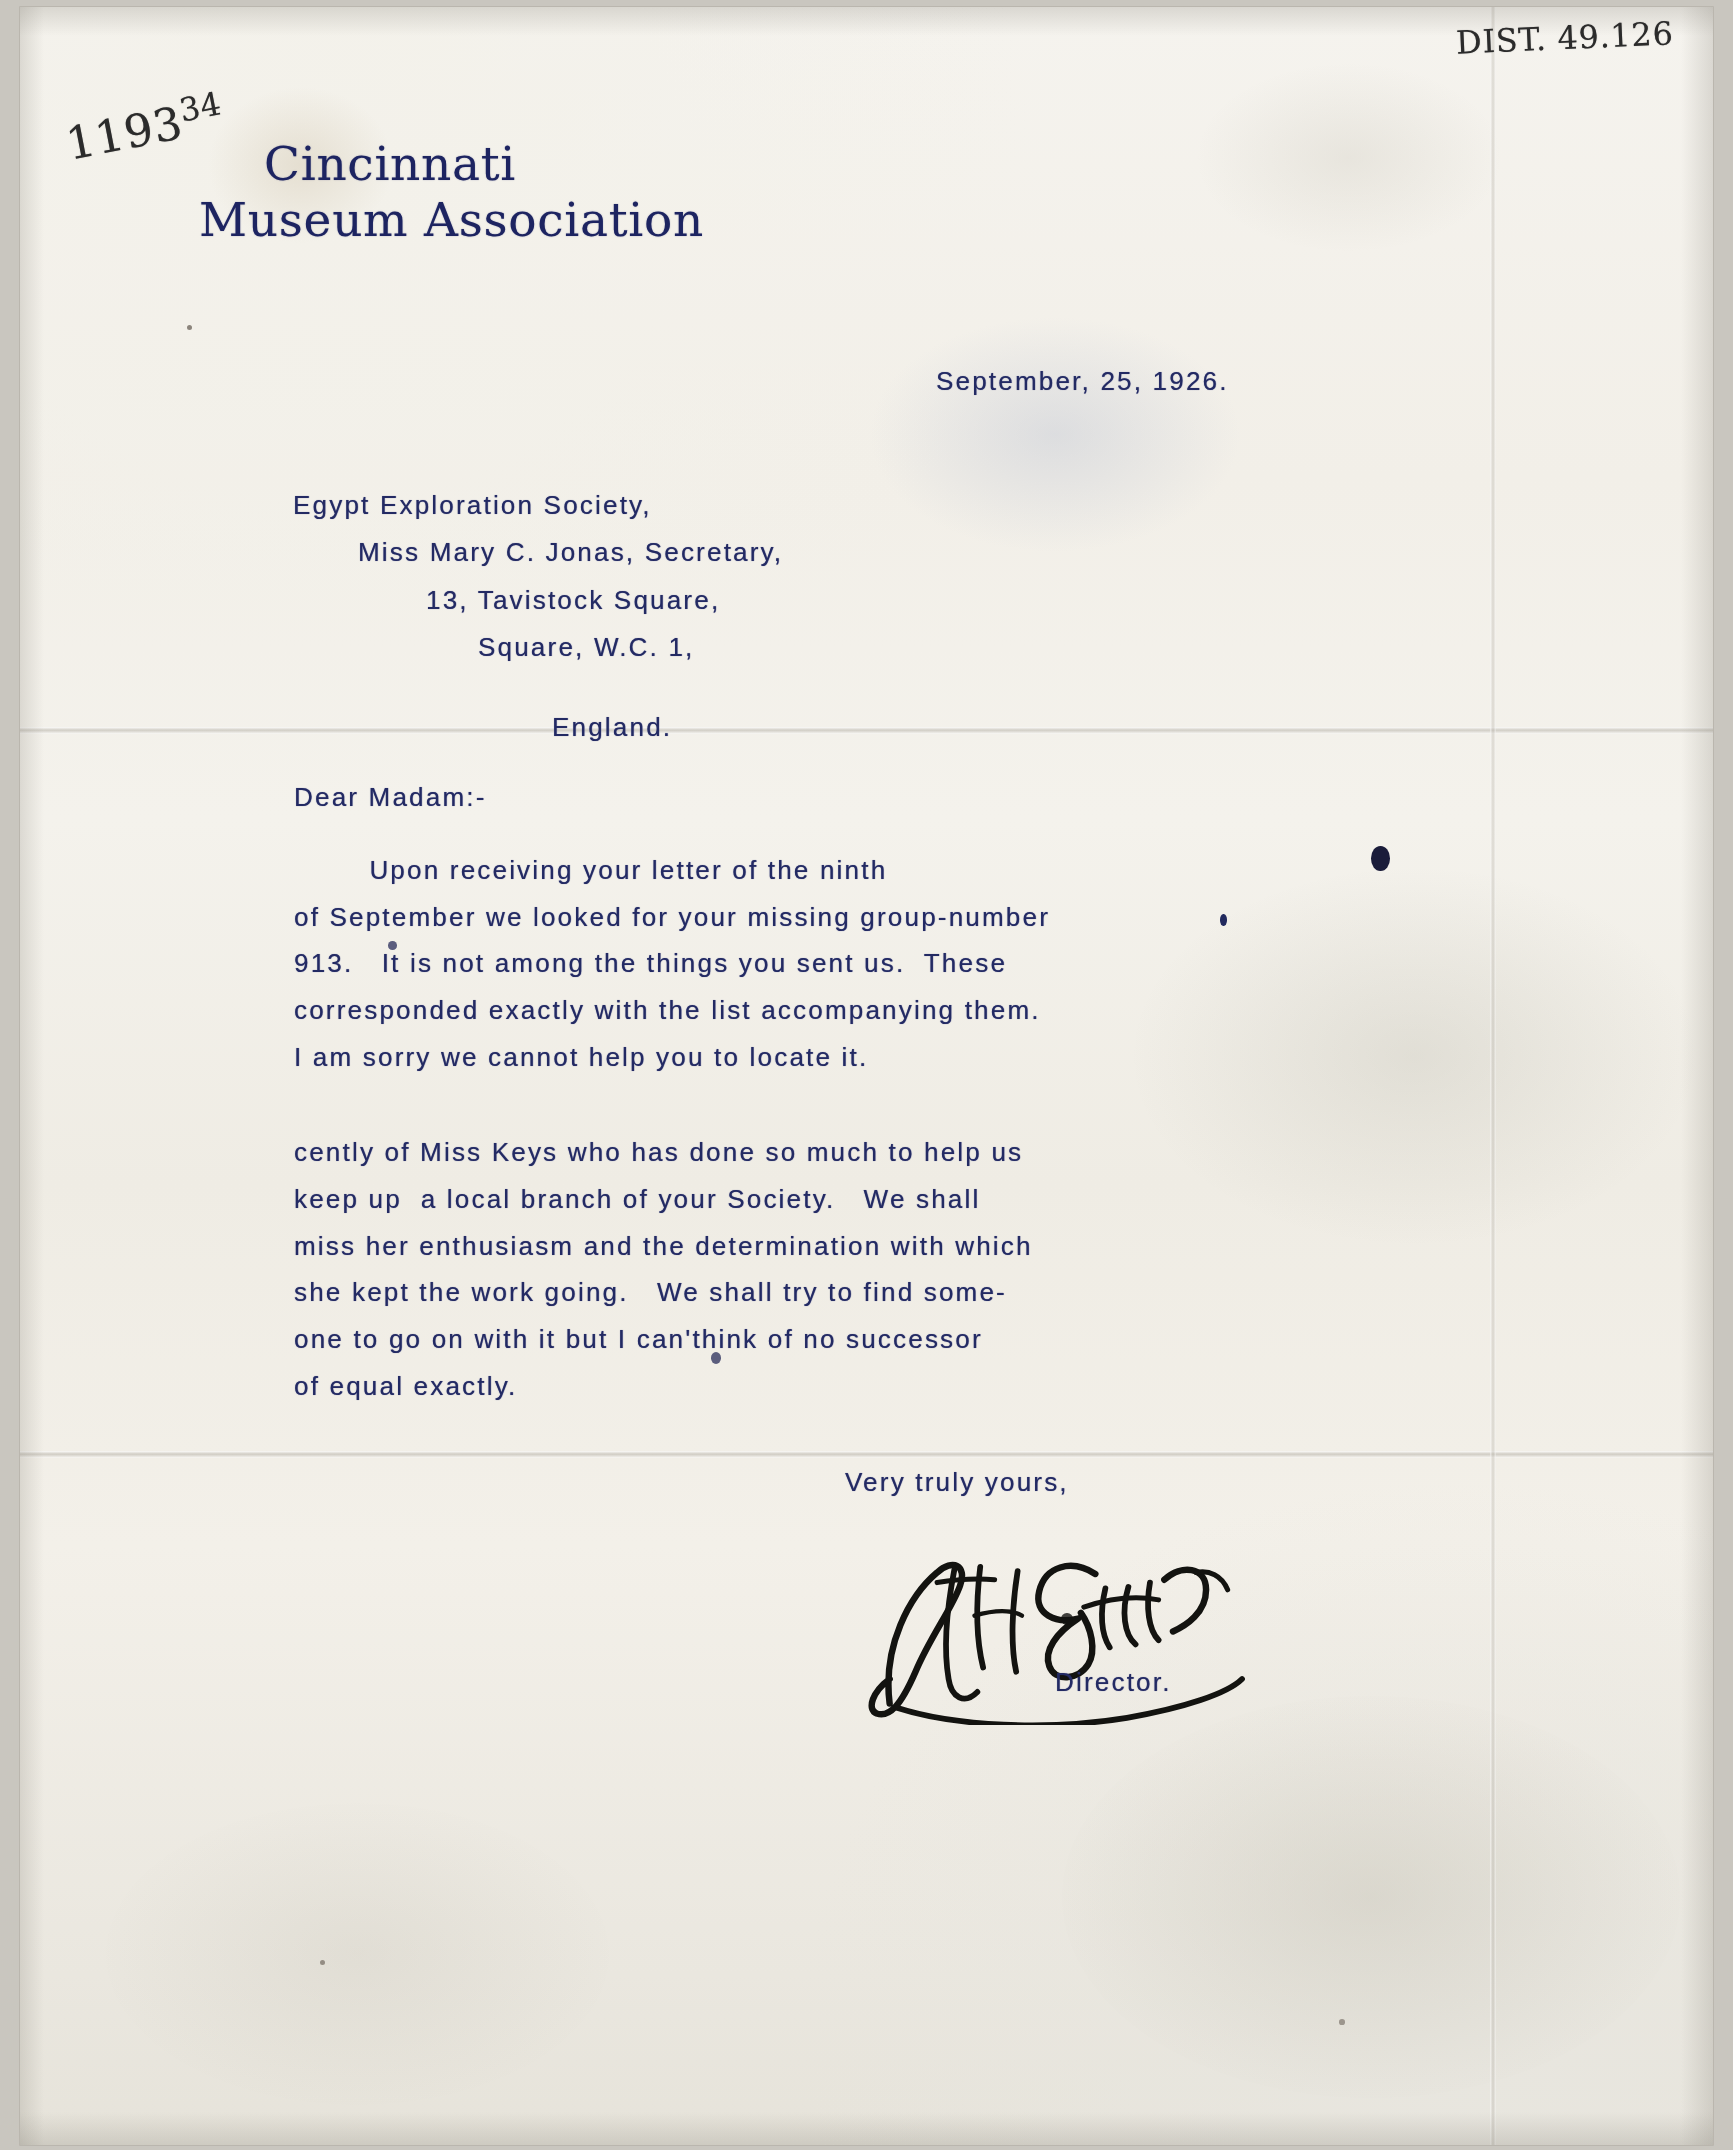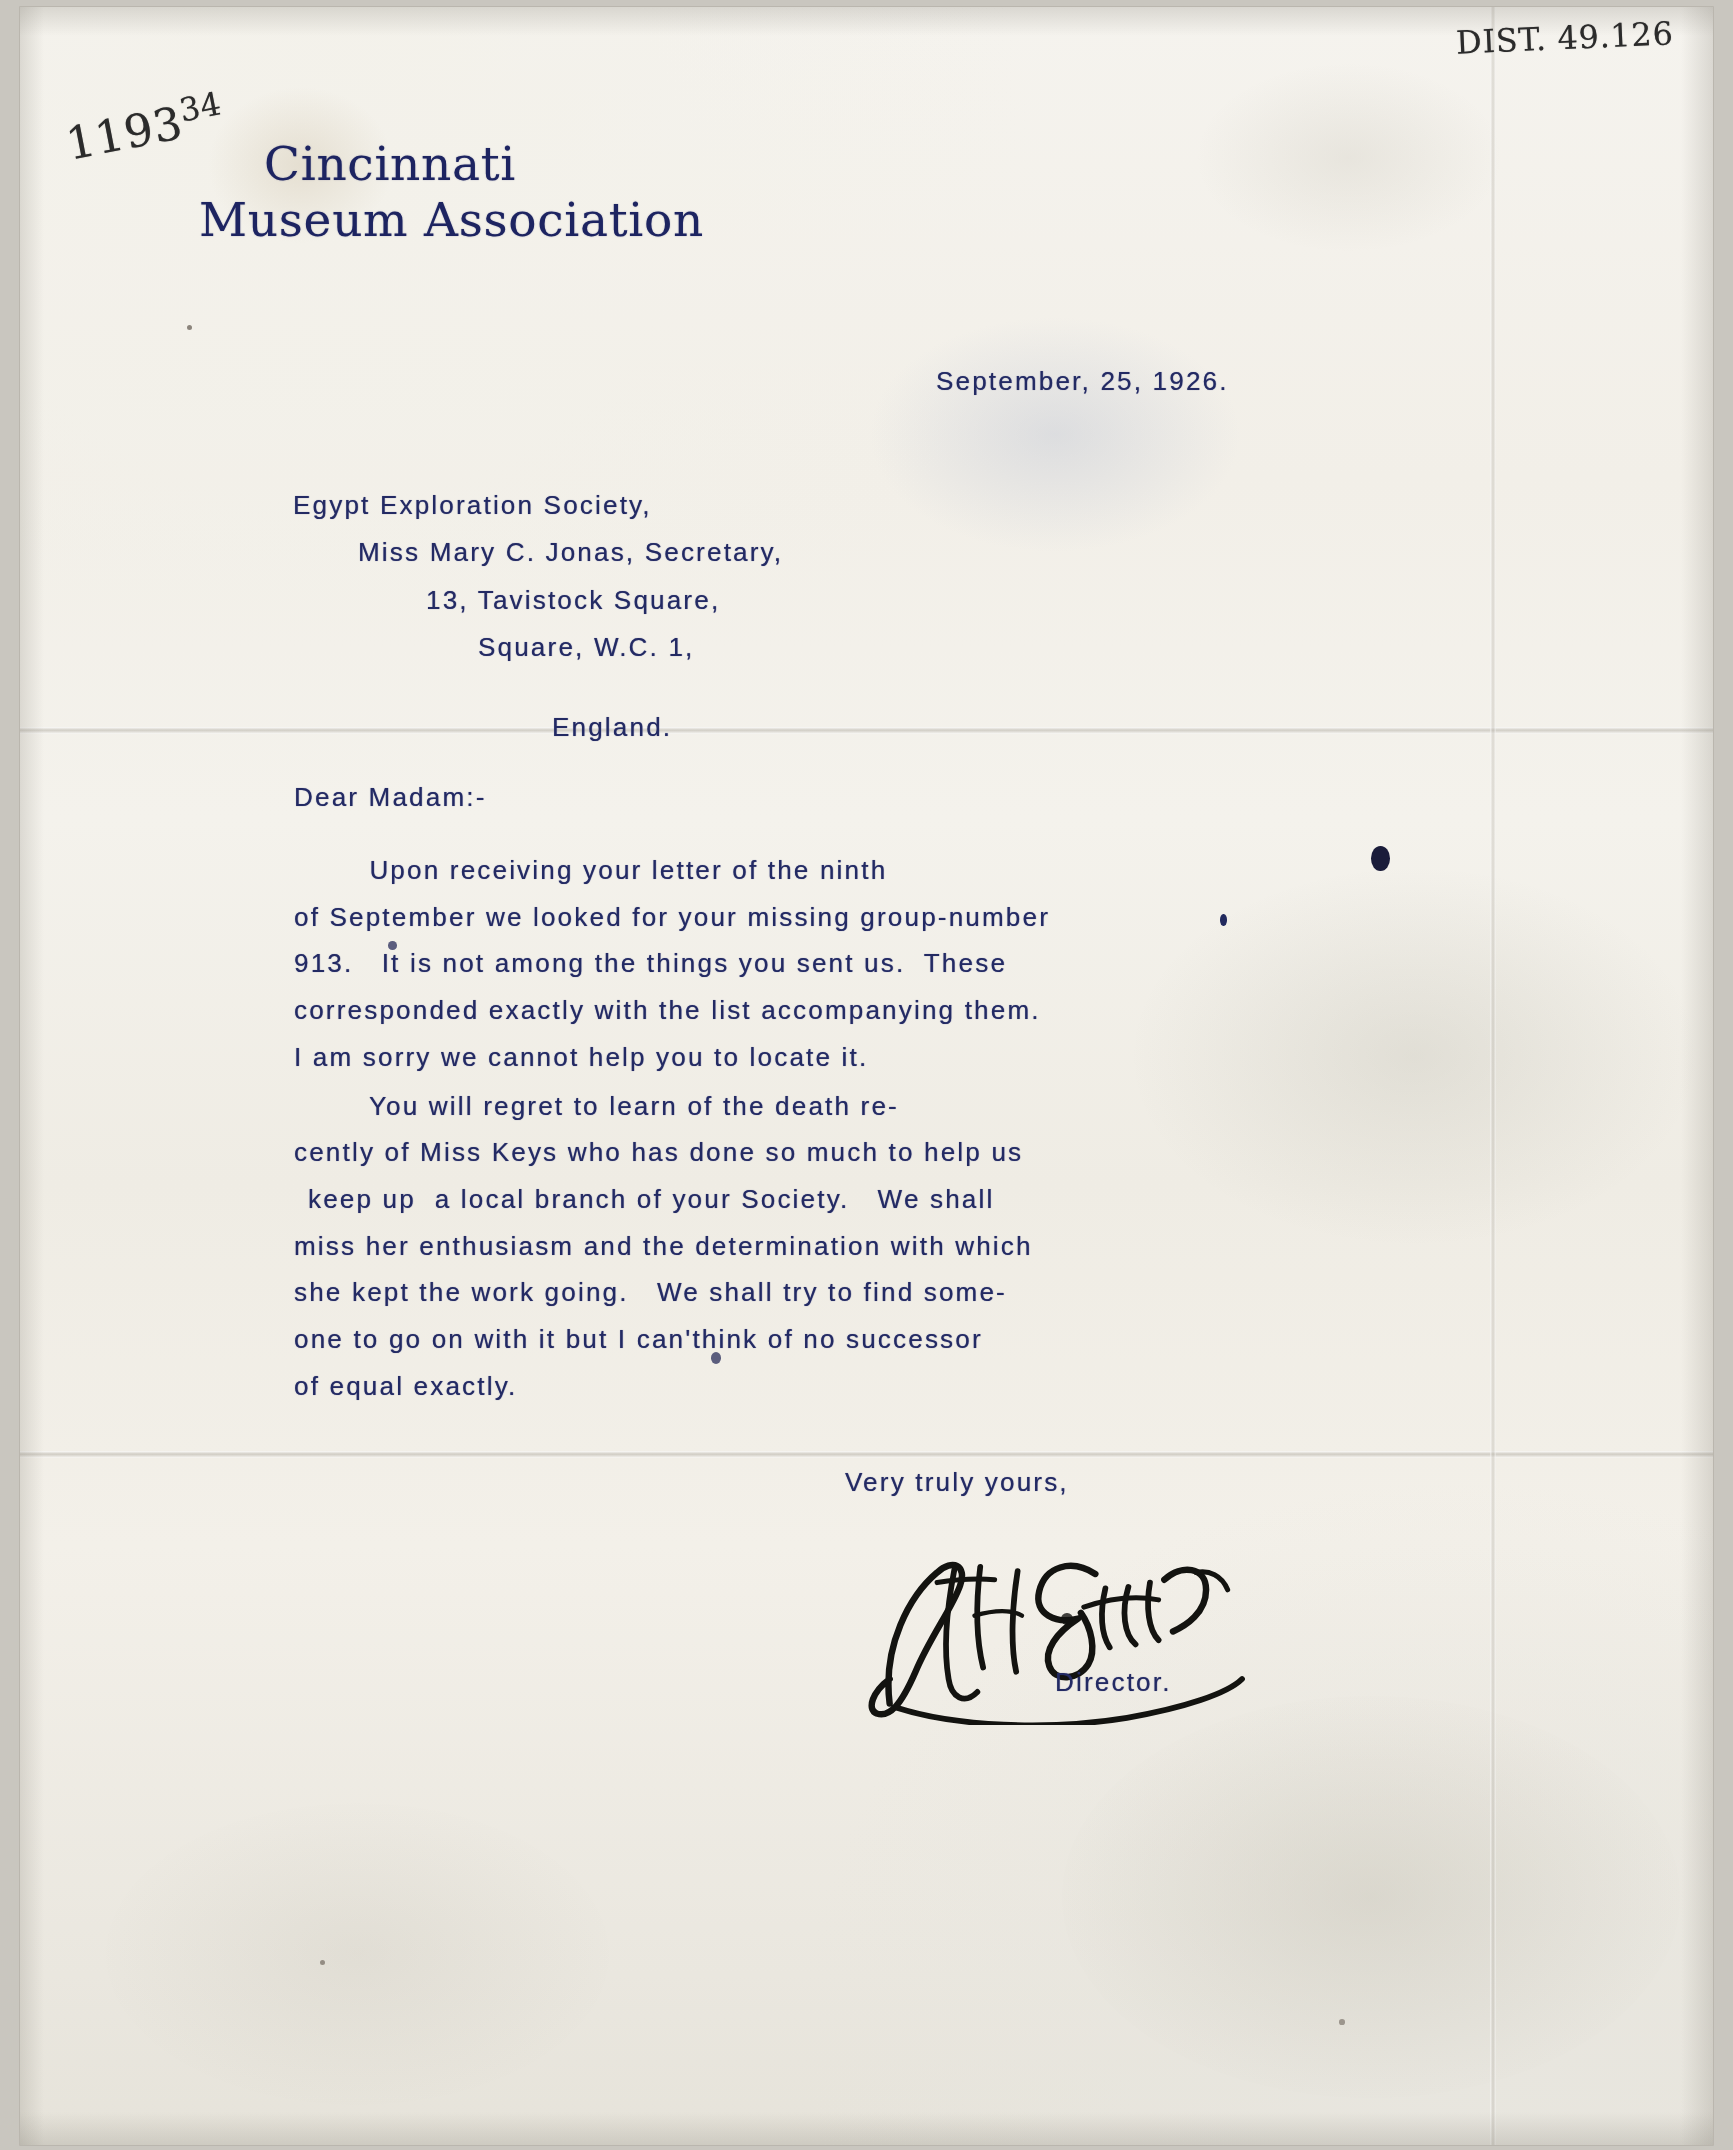--- a/index.html
+++ b/index.html
@@ -191,23 +191,22 @@
     <div class="tw" style="left:458px;  top:625px;">Square, W.C. 1,</div>
     <div class="tw" style="left:532px;  top:673px;margin-top:32px;">England.</div>
 
     <div class="tw" style="left:274px; top:775px;">Dear Madam:-</div>
 
     <div class="tw" style="left:274px; top:848px;">        Upon receiving your letter of the ninth</div>
     <div class="tw" style="left:274px; top:895px;">of September we looked for your missing group-number</div>
     <div class="tw" style="left:274px; top:941px;">913.   It is not among the things you sent us.  These</div>
     <div class="tw" style="left:274px; top:988px;">corresponded exactly with the list accompanying them.</div>
     <div class="tw" style="left:274px; top:1035px;">I am sorry we cannot help you to locate it.</div>
-    <div class="tw" style="left:274px; top:1084px;">        You will regret to learn of the death re-</div>
     <div class="tw" style="left:274px; top:1130px;">cently of Miss Keys who has done so much to help us</div>
-    <div class="tw" style="left:288px; top:1177px;">keep up  a local branch of your Society.   We shall</div>
+    <div class="tw" style="left:274px; top:1177px;">keep up  a local branch of your Society.   We shall</div>
     <div class="tw" style="left:274px; top:1224px;">miss her enthusiasm and the determination with which</div>
     <div class="tw" style="left:274px; top:1270px;">she kept the work going.   We shall try to find some-</div>
     <div class="tw" style="left:274px; top:1317px;">one to go on with it but I can'think of no successor</div>
     <div class="tw" style="left:274px; top:1364px;">of equal exactly.</div>
 
     <div class="tw" style="left:825px; top:1460px;">Very truly yours,</div>
 
     <div id="signature">
       <span class="sig-name">J. H. Gest</span>
       <svg width="446" height="187" viewBox="0 0 620 260">

